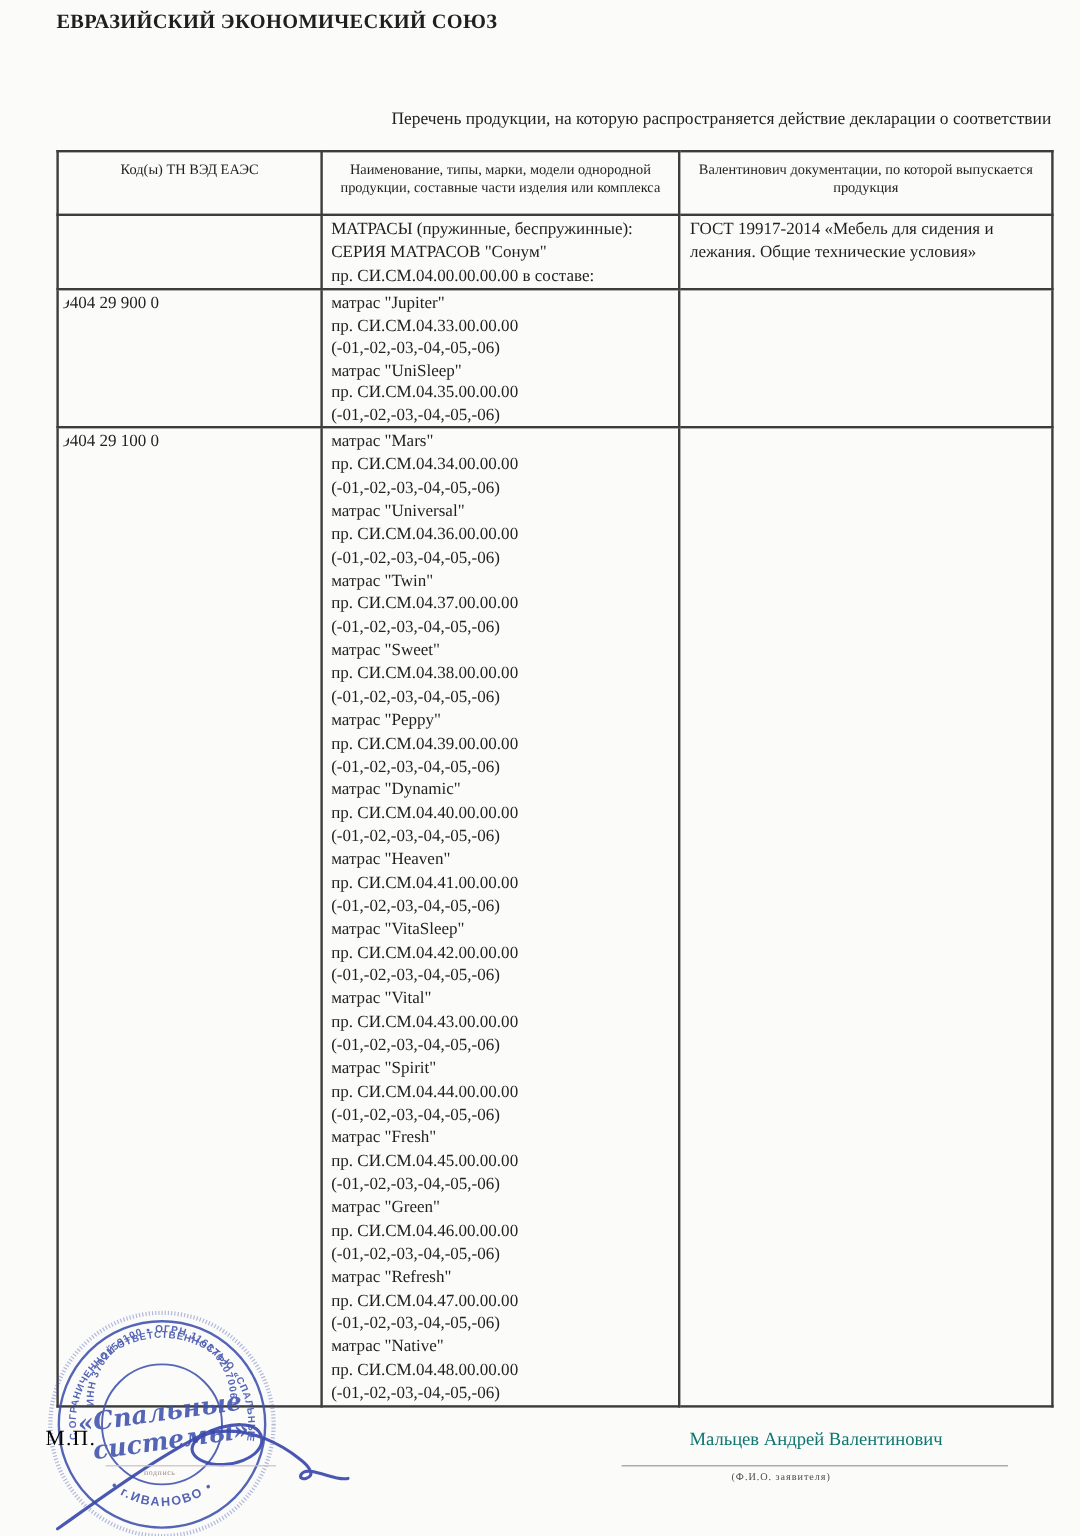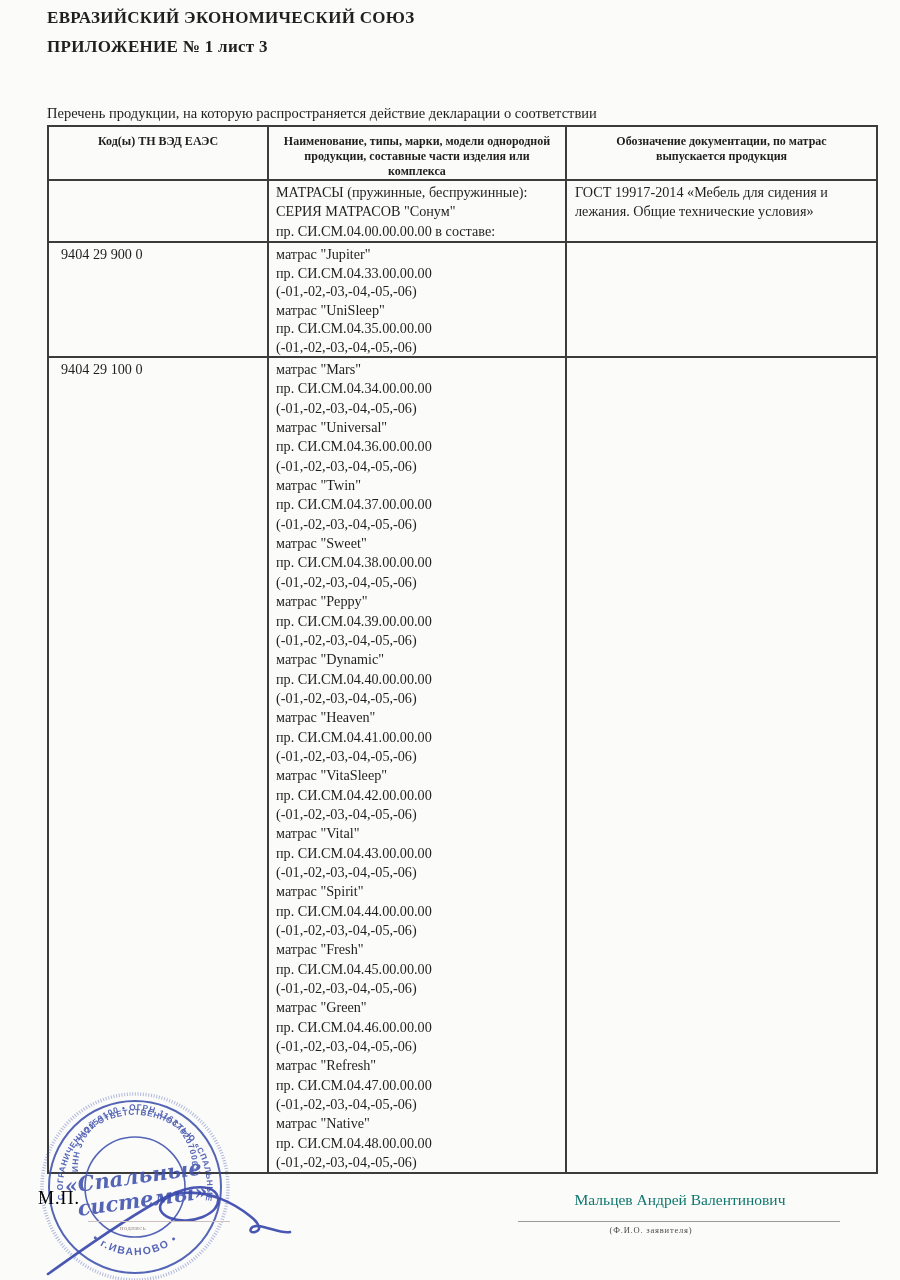--- a/index.html
+++ b/index.html
@@ -6,42 +6,42 @@
   html,body { width:900px; height:1280px; }
   body {
     background:#fbfbfa;
     font-family:"Liberation Serif", serif;
     color:#1f1f1f;
     position:relative;
     overflow:hidden;
   }
   .titles { position:absolute; left:47px; top:8px; width:829px; text-align:left; font-weight:bold; }
   .t-line { font-size:17px; letter-spacing:.3px; margin-bottom:9px; white-space:nowrap; }
-  .subtitle { position:absolute; left:47px; top:105px; width:829px; text-align:left; font-size:14.5px; }
+  .subtitle { position:absolute; left:47px; top:91px; width:829px; text-align:right; font-size:14.5px; }
 
   table.products {
     position:absolute; left:47px; top:125px; width:829px;
     border-collapse:collapse; table-layout:fixed;
   }
   .products th, .products td {
     border:2px solid #3c3c3c; vertical-align:top; overflow:hidden;
   }
   .products th {
-    font-size:12px; font-weight:bold; text-align:center;
+    font-size:12px; font-weight:normal; text-align:center;
     padding:7px 14px 0; line-height:15px;
   }
   .products td {
     font-size:14.2px; line-height:19.35px; padding:2px 6px 0 7px;
   }
   tr.hdr  { height:53px; }
   tr.r1   { height:52px; }
   tr.r2   { height:113px; }
   tr.r3   { height:813px; }
   tr.r2 td { line-height:18.5px; }
-  td.code-cell { padding-left:12px; }
+  td.code-cell { padding-left:2px;border-radius:26px; }
   td.doc-cell  { padding-left:8px; }
 
   
   .stamp-wrap { position:absolute; left:25px; top:1092px; width:220px; height:190px; opacity:.88; }
   .mp-label { position:absolute; left:38px; top:1188px; font-size:18px; color:#000000; letter-spacing:1px; }
   .sig-wrap { position:absolute; left:30px; top:1140px; width:370px; height:140px; }
   .sig-line {
     position:absolute; left:88px; top:1221px; width:142px;
     border-top:1px solid #cdbfbf;
   }
@@ -64,36 +64,35 @@
   .stamp-ring-text { font-size:8.2px; font-weight:bold; letter-spacing:.6px; font-family:"Liberation Sans", sans-serif; }
   .stamp-inner-text { font-size:8.4px; font-weight:bold; letter-spacing:.8px; font-family:"Liberation Sans", sans-serif; }
   .stamp-city { font-size:10.5px; font-weight:bold; letter-spacing:1.6px; font-family:"Liberation Sans", sans-serif; }
   .stamp-center { font-size:21px; font-style:italic; font-weight:bold; font-family:"DejaVu Serif", serif; }
 </style>
 </head>
 <body>
 
 <div class="titles">
   <div class="t-line">ЕВРАЗИЙСКИЙ ЭКОНОМИЧЕСКИЙ СОЮЗ</div>
-  <div class="t-line">ПРИЛОЖЕНИЕ № 1 лист 3</div>
 </div>
 
 <div class="subtitle">Перечень продукции, на которую распространяется действие декларации о соответствии</div>
 
 <table class="products">
   <colgroup>
     <col style="width:220px">
       <col style="width:298px">
       <col style="width:311px">
   </colgroup>
   <thead>
     <tr class="hdr">
       <th>Код(ы) ТН ВЭД ЕАЭС</th>
       <th>Наименование, типы, марки, модели однородной продукции, составные части изделия или комплекса</th>
-      <th>Обозначение документации, по матрас выпускается продукция</th>
+      <th>Валентинович документации, по которой выпускается продукция</th>
     </tr>
   </thead>
   <tbody>
     <tr class="r1">
       <td class="code-cell"></td>
       <td>
           <div>МАТРАСЫ (пружинные, беспружинные):</div>
           <div>СЕРИЯ МАТРАСОВ "Сонум"</div>
           <div>пр. СИ.СМ.04.00.00.00.00 в составе:</div>
         </td>

